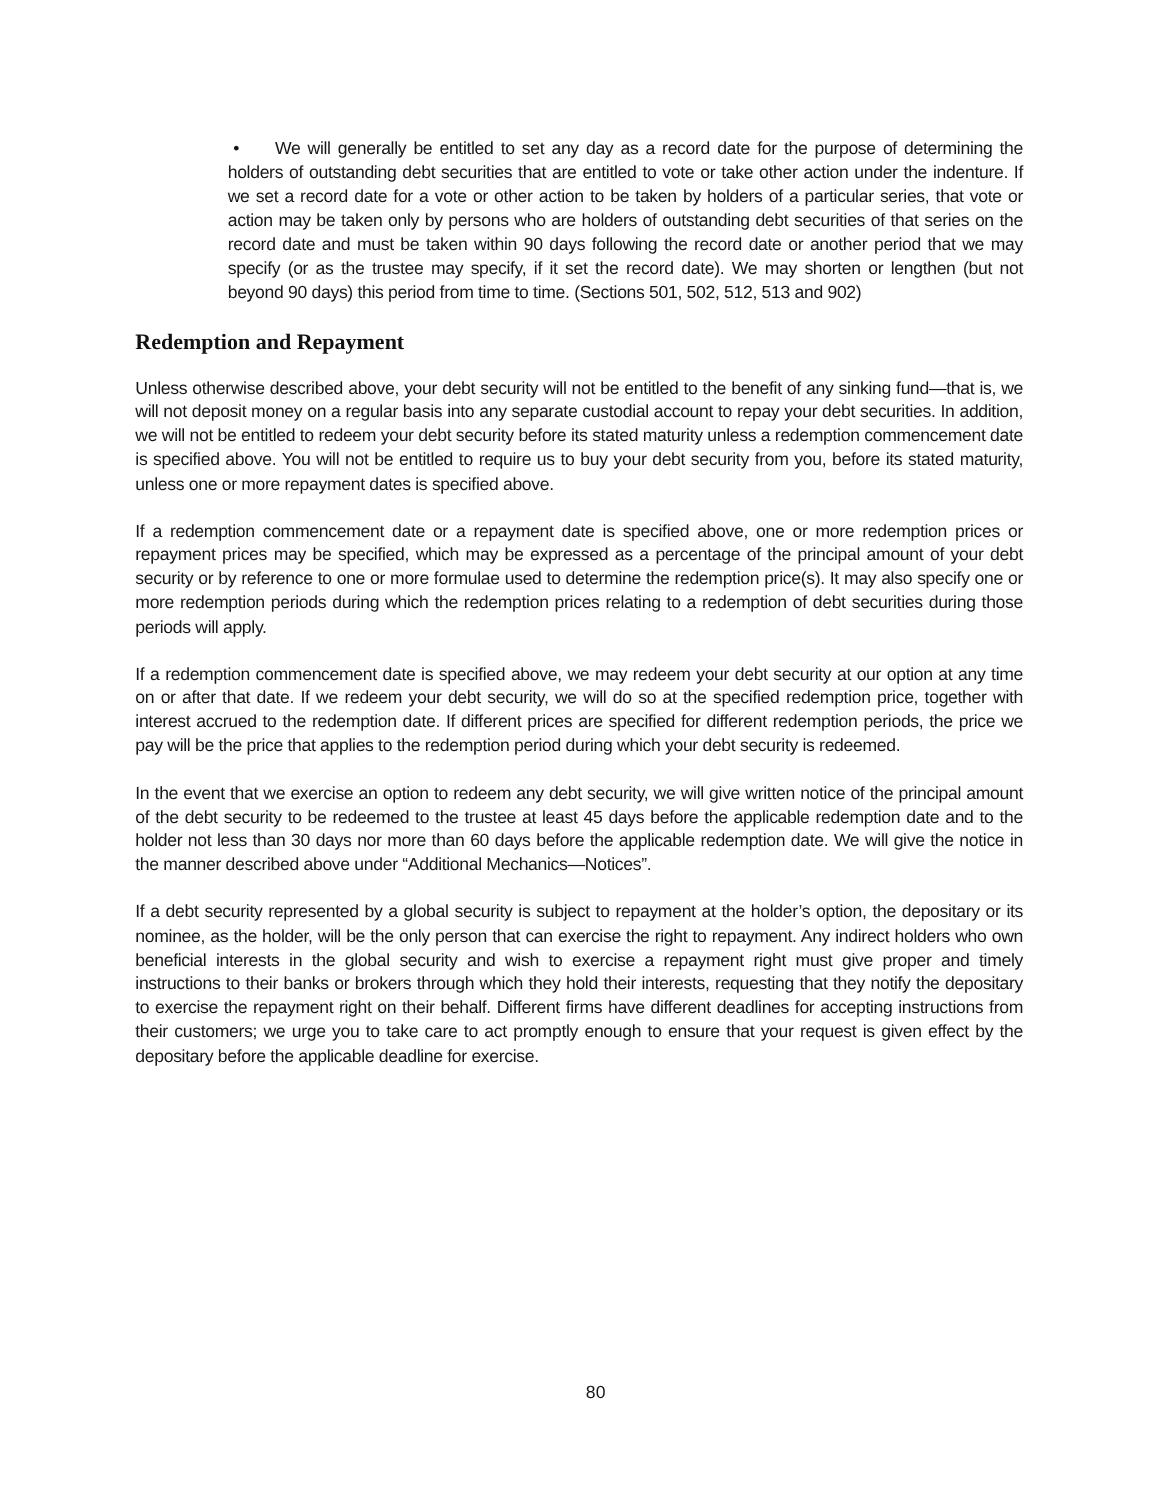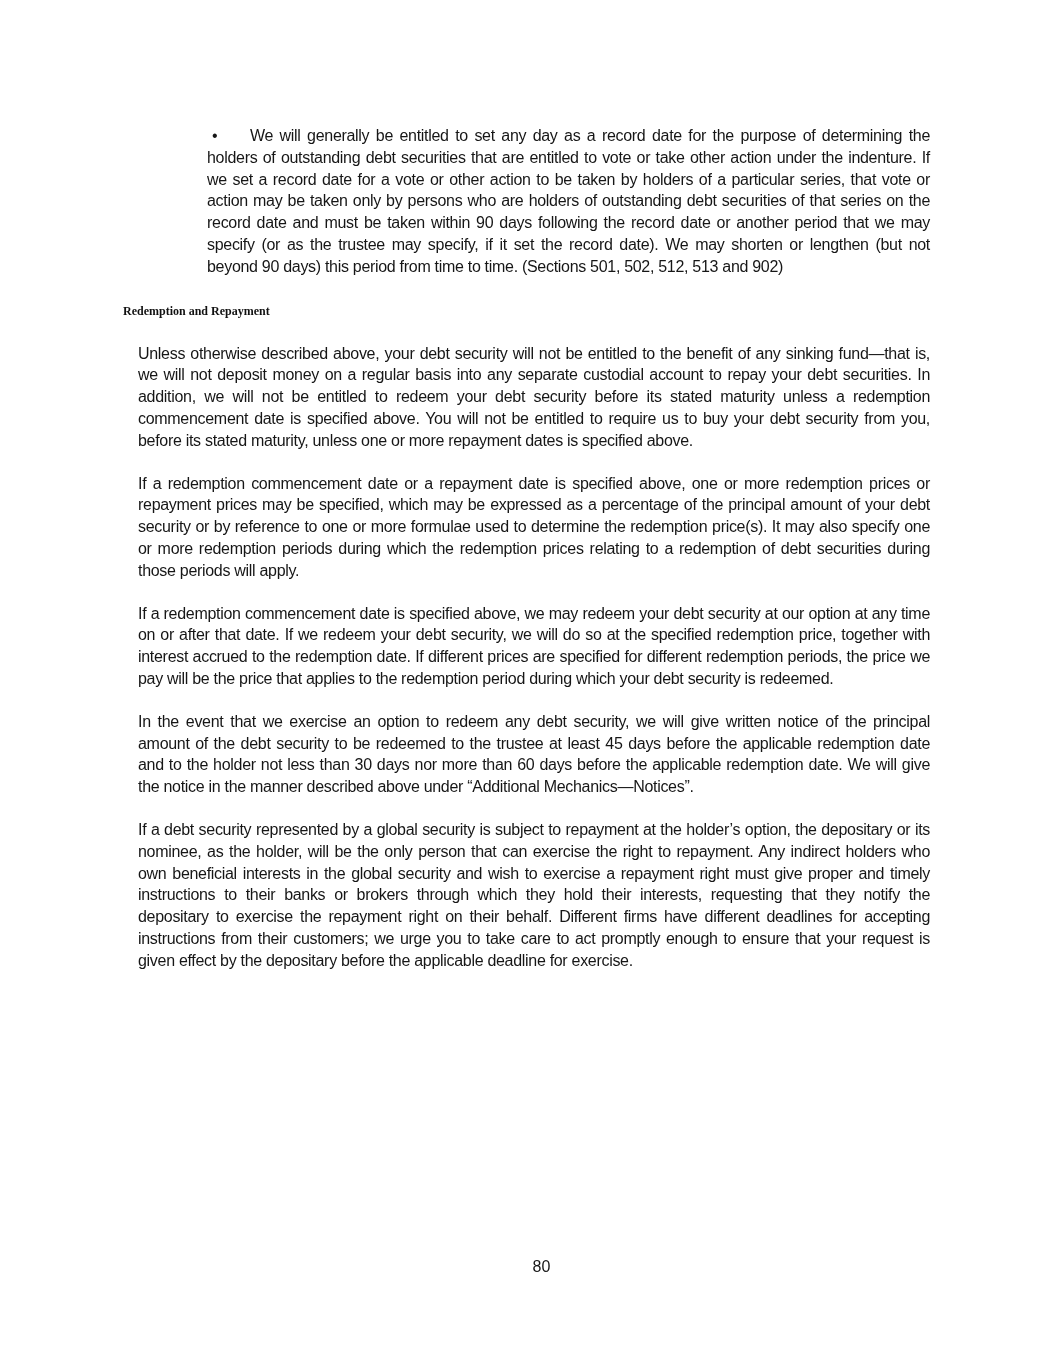--- a/index.html
+++ b/index.html
@@ -35,27 +35,27 @@
     display: inline-block;
     width: 43px;
     padding-left: 5px;
     box-sizing: border-box;
     letter-spacing: 0;
   }
   .section-heading {
     margin: 22px 0 0 0;
     font-family: "Liberation Serif", serif;
     font-weight: bold;
-    font-size: 12px;
+    font-size: 20px;
     line-height: 22px;
     letter-spacing: 0;
     color: #111111;
   }
   .body-para {
-    margin: 21px 0 0 15px;
+    margin: 21px 0 0 0;
     text-align: justify;
   }
   .page-number {
     position: absolute;
     left: 0;
     right: 0;
     top: 1256px;
     text-align: center;
     font-size: 16px;
     letter-spacing: 0;

